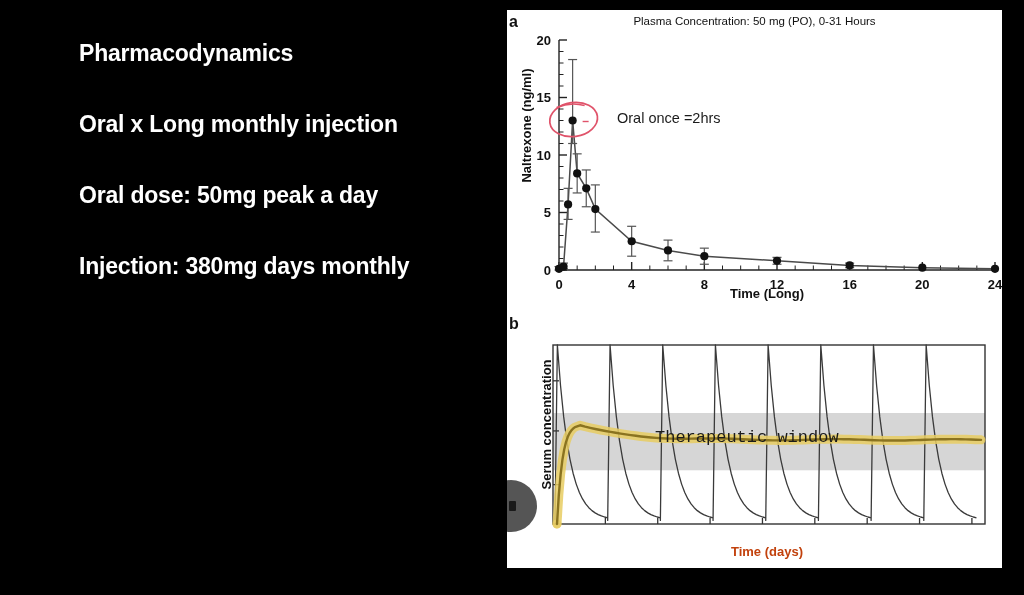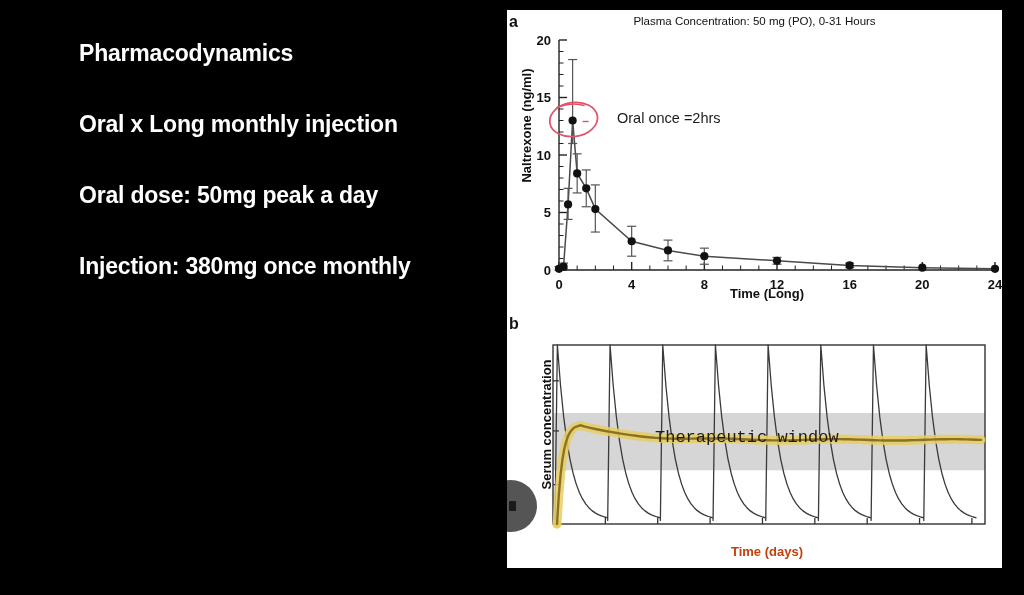--- a/index.html
+++ b/index.html
@@ -193,21 +193,21 @@
 </style>
 </head>
 <body>
 
 <div id="root">
 
   <div class="slide-text">
     <div class="slide-line">Pharmacodynamics</div>
     <div class="slide-line">Oral x Long monthly injection</div>
     <div class="slide-line">Oral dose: 50mg peak a day</div>
-    <div class="slide-line">Injection: 380mg once monthly</div>
+    <div class="slide-line">Injection: 380mg days monthly</div>
   </div>
 
   <div id="figure-card">
 
     <div class="panel-letter" id="panel-a-letter">a</div>
     <div class="panel-letter" id="panel-b-letter">b</div>
 
     <div id="panel-a">
       <div id="panel-a-title">Plasma Concentration: 50 mg (PO), 0-31 Hours</div>
       <div id="panel-a-ylabel">Naltrexone (ng/ml)</div>

